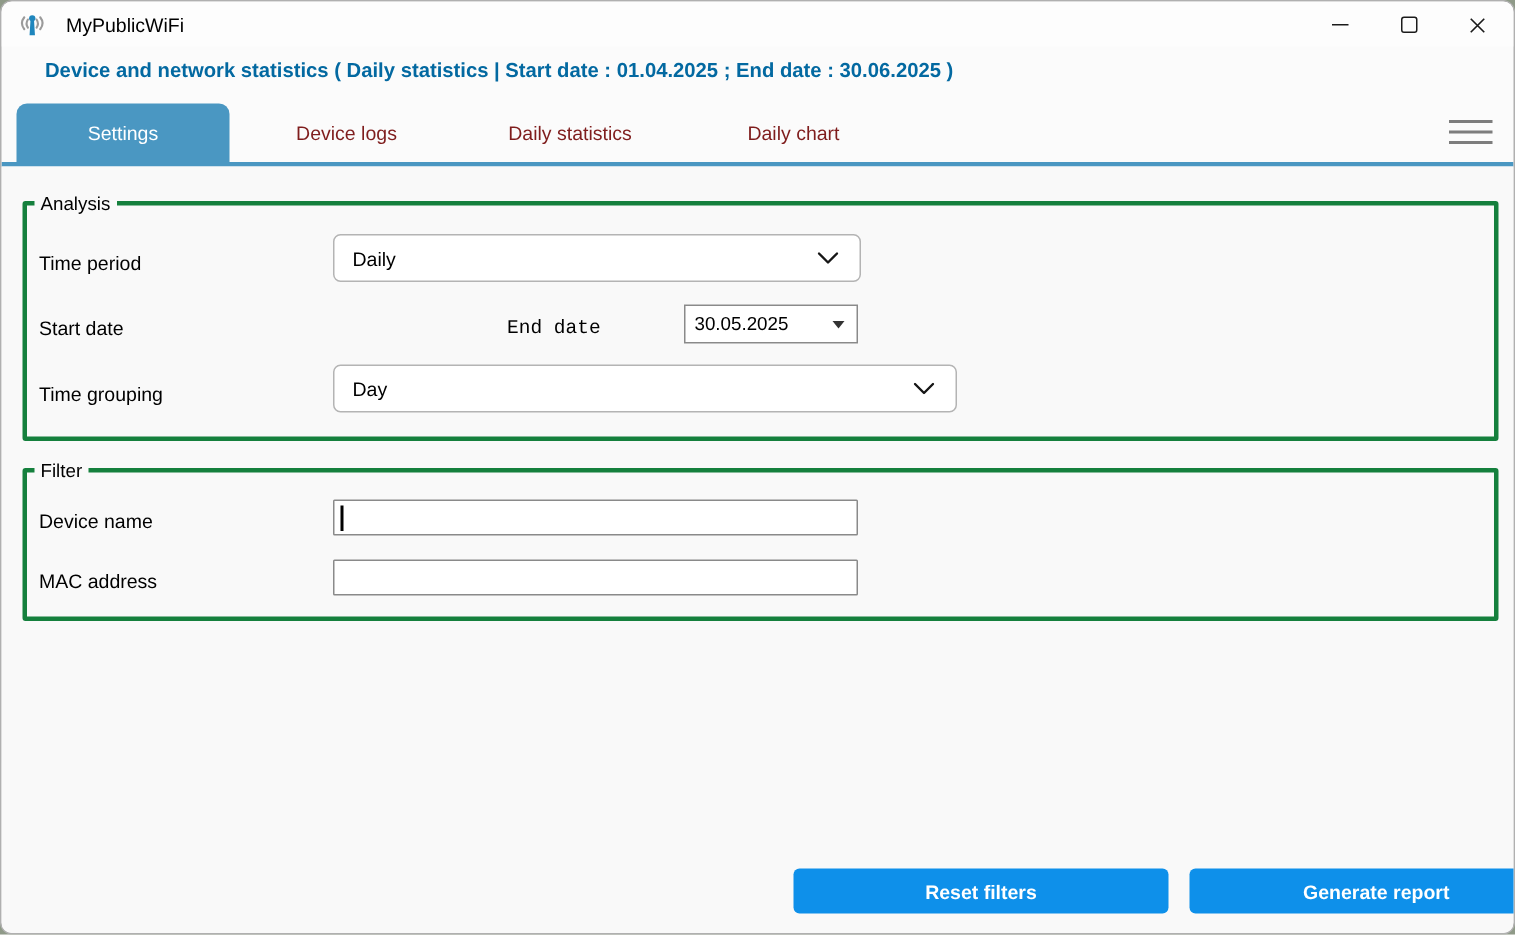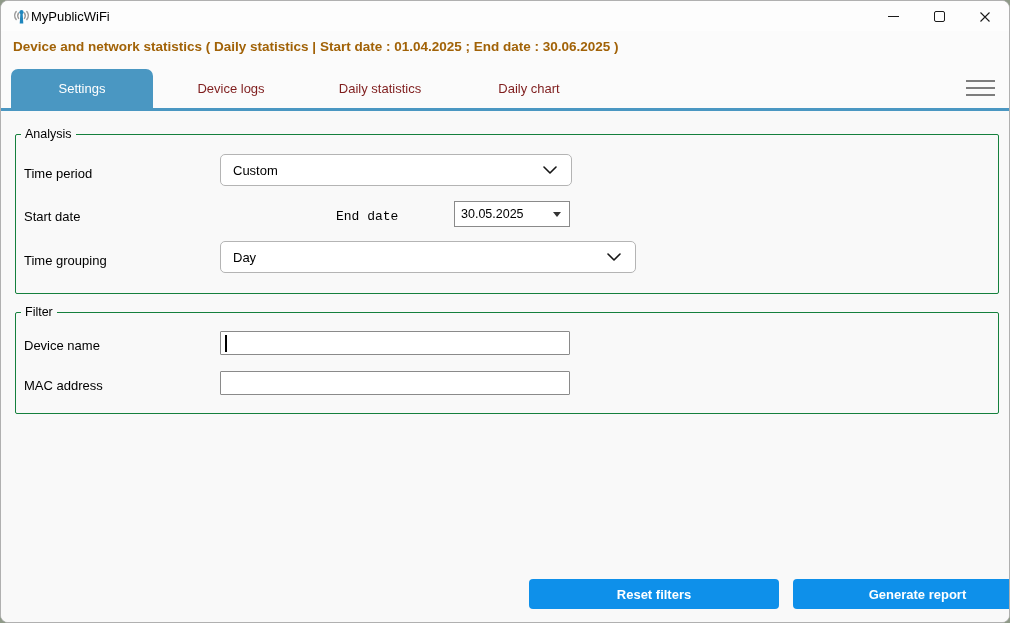--- a/index.html
+++ b/index.html
@@ -23,29 +23,29 @@
     overflow:hidden;
   }
   
   .titlebar{
     position:absolute;left:0;top:0;right:0;height:30px;
     background:#fdfdfd;
     display:flex;align-items:center;
     padding-left:10px;box-sizing:border-box;
   }
   .app-icon{width:20px;height:20px;display:inline-flex;align-items:center;justify-content:center;}
-  .app-title{font-size:13px;color:#000;margin-left:0;}
+  .app-title{font-size:13px;color:#000;margin-left:13px;}
   .win-controls{position:absolute;right:1px;top:1px;height:29px;display:flex;}
   .win-btn{width:46px;height:29px;display:flex;align-items:center;justify-content:center;cursor:default;}
   .glyph-min{width:11px;height:1px;background:#1b1b1b;}
   .glyph-max{width:9px;height:9px;border:1.2px solid #1b1b1b;border-radius:2px;}
   
   .page-header{
-    position:absolute;left:12px;top:38px;
-    font-size:13.5px;font-weight:bold;color:#a16207;
+    position:absolute;left:29px;top:38px;
+    font-size:13.5px;font-weight:bold;color:#0369a1;
     white-space:nowrap;
   }
   
   .tabbar{position:absolute;left:0;top:68px;right:0;height:42px;}
   .tab-underline{position:absolute;left:0;right:0;bottom:0;height:3px;background:var(--tab-active);}
   .tab{
     position:absolute;top:0;height:39px;width:142px;
     display:flex;align-items:center;justify-content:center;
     font-size:13px;color:#7f1d1d;cursor:default;
   }
@@ -55,21 +55,21 @@
   }
   .hamburger{position:absolute;right:14px;top:11px;width:29px;height:17px;cursor:default;}
   .hamburger i{display:block;width:29px;height:2px;background:#7d7d7d;margin-bottom:5px;}
   .hamburger i:last-child{margin-bottom:0;}
   
   .content{
     position:absolute;left:0;top:110px;right:0;bottom:0;
     background:#f9f9f9;
   }
   .group{
-    position:absolute;border:1px solid #15803d;border-radius:2px;
+    position:absolute;border:3px solid #15803d;border-radius:2px;
     box-sizing:border-box;
   }
   .group-legend{
     position:absolute;top:-9px;left:5px;background:#f9f9f9;
     padding:0 4px;font-size:12.5px;color:#000;line-height:16px;
   }
   .group-analysis{left:14px;top:23px;width:984px;height:160px;}
   .group-filter{left:14px;top:201px;width:984px;height:102px;}
   .field-label{
     position:absolute;font-size:13px;color:#000;white-space:nowrap;
@@ -162,21 +162,21 @@
       </div>
   </div>
 
   <div class="content">
 
     <div class="group group-analysis">
       <span class="group-legend">Analysis</span>
 
       <span class="field-label" style="left:8px;top:31px;">Time period</span>
       <div class="combo" style="left:204px;top:19px;width:352px;">
-        <span class="combo-value">Custom</span>
+        <span class="combo-value">Daily</span>
         <svg width="14" height="8" viewBox="0 0 14 8">
           <path d="M1 1 L7 7 L13 1" stroke="#161616" stroke-width="1.6" fill="none" stroke-linecap="round" stroke-linejoin="round"></path>
         </svg>
       </div>
 
       <span class="field-label" style="left:8px;top:74px;">Start date</span>
       <span class="field-label" style="left:320px;top:74px;font-family:Liberation Mono, monospace;">End date</span>
       <div class="datecombo" style="left:438px;top:66px;width:116px;">
         <span class="date-value">30.05.2025</span>
         <span class="dd-arrow"></span>

